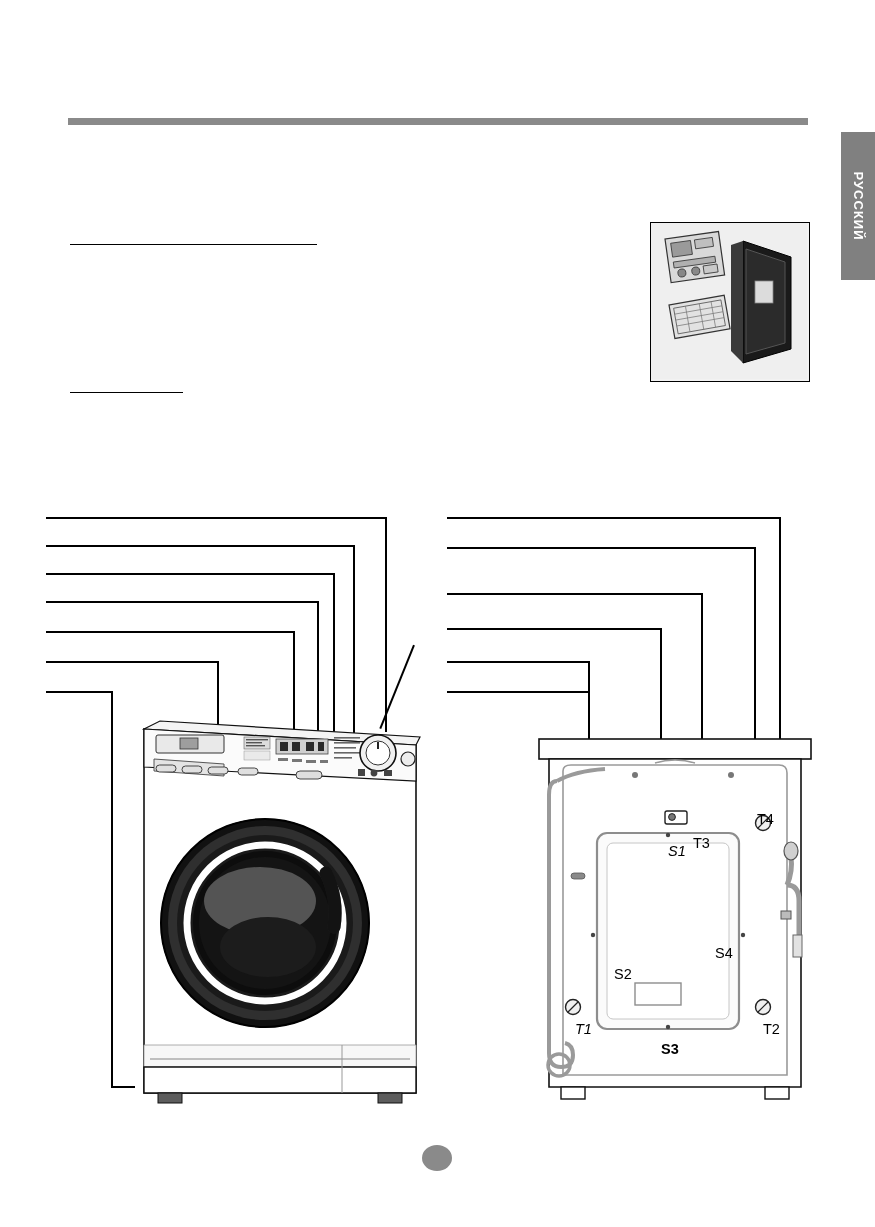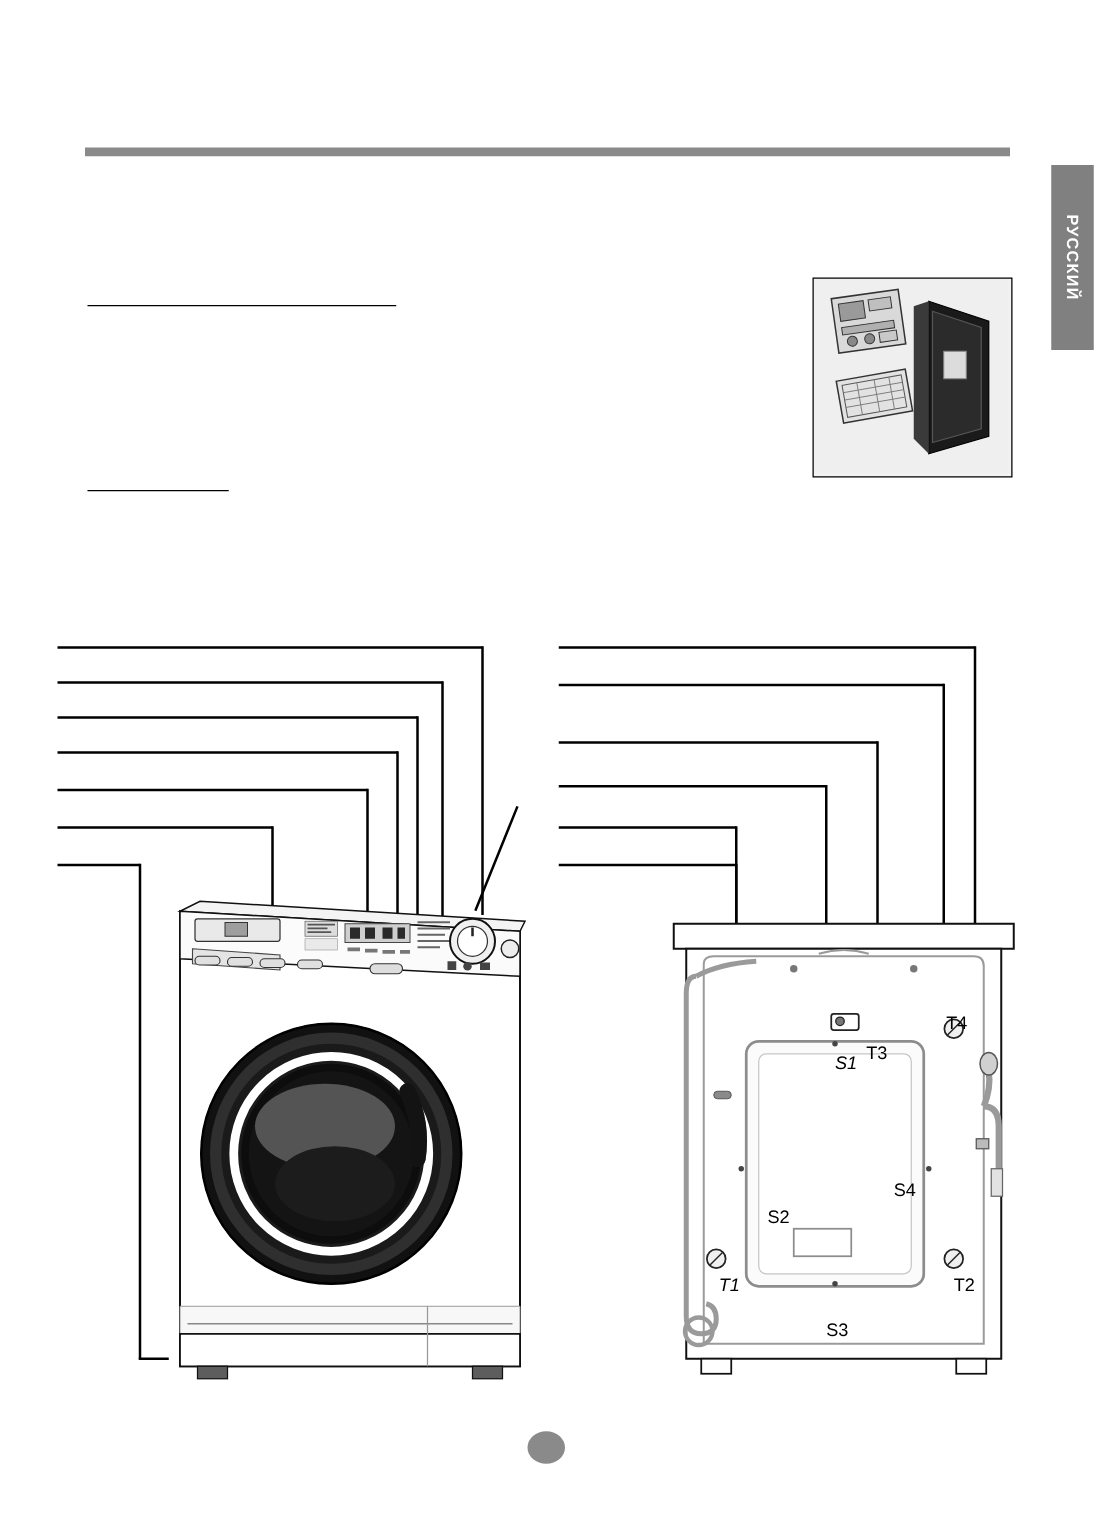--- a/index.html
+++ b/index.html
@@ -359,16 +359,16 @@
     <rect x="230" y="352" width="24" height="12" fill="#ffffff" stroke="#111" stroke-width="1.4"></rect>
   </svg>
 
   <div class="lbl" style="left:158px; top:100px;">T3</div>
   <div class="lbl" style="left:222px; top:76px;">T4</div>
   <div class="lbl" style="left:133px; top:108px;font-style:italic;">S1</div>
   <div class="lbl" style="left:79px;  top:210px;margin-top:21px;">S2</div>
   <div class="lbl" style="left:180px; top:210px;">S4</div>
   <div class="lbl" style="left:40px;  top:286px;font-style:italic;">T1</div>
   <div class="lbl" style="left:228px; top:286px;">T2</div>
-  <div class="lbl" style="left:126px; top:322px;">S3</div>
+  <div class="lbl" style="left:126px; top:306px;font-weight:bold;">S3</div>
 </div>
 
 <div class="page-num"></div>
 
 </body></html>

